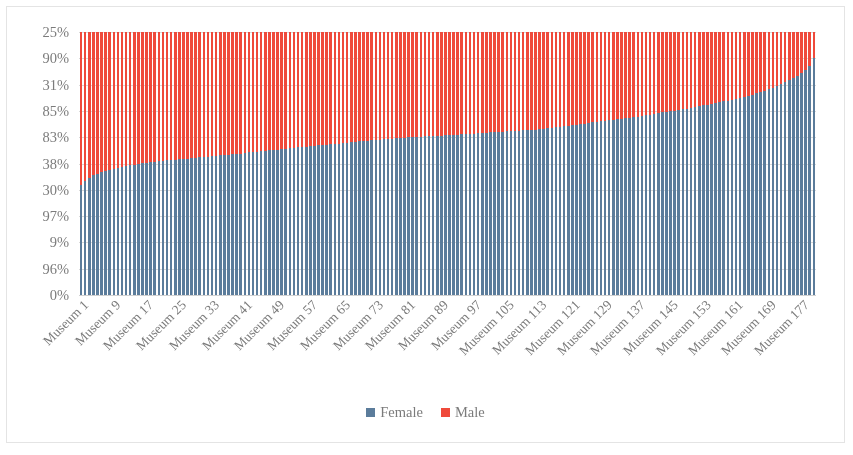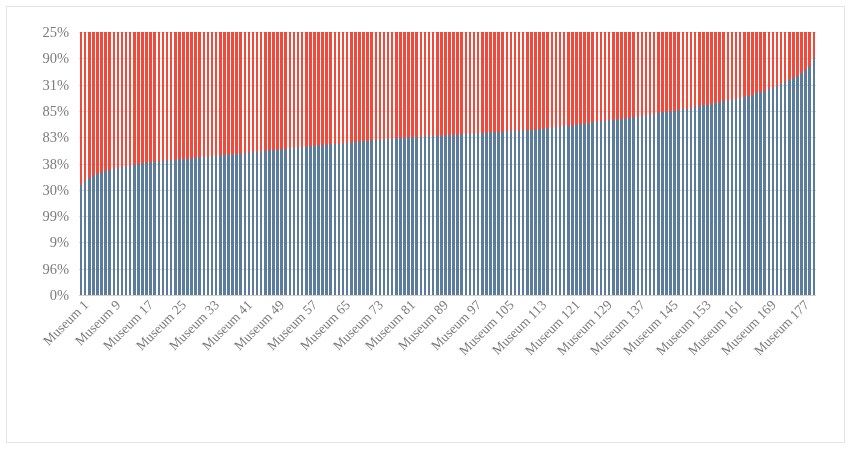--- a/index.html
+++ b/index.html
@@ -156,21 +156,21 @@
 </style>
 </head>
 <body>
 
 <div id="chart-frame">
 
   <div id="y-axis">
       <div class="y-tick" style="top: 263px;">0%</div>
       <div class="y-tick" style="top: 236.7px;">96%</div>
       <div class="y-tick" style="top: 210.4px;">9%</div>
-      <div class="y-tick" style="top: 184.1px;">99%</div>
+      <div class="y-tick" style="top: 184.1px;">97%</div>
       <div class="y-tick" style="top: 157.8px;">30%</div>
       <div class="y-tick" style="top: 131.5px;">38%</div>
       <div class="y-tick" style="top: 105.2px;">83%</div>
       <div class="y-tick" style="top: 78.9px;">85%</div>
       <div class="y-tick" style="top: 52.6px;">31%</div>
       <div class="y-tick" style="top: 26.3px;">90%</div>
       <div class="y-tick" style="top: 0px;">25%</div>
     </div>
 
   <div id="plot-area">
@@ -977,14 +977,24 @@
         <span class="x-tick">Museum 161</span>
       </div>
       <div class="x-tick-wrap" style="left: 689.914px;">
         <span class="x-tick">Museum 169</span>
       </div>
       <div class="x-tick-wrap" style="left: 722.669px;">
         <span class="x-tick">Museum 177</span>
       </div>
     </div>
 
+  <div id="legend">
+      <div class="legend-item">
+        <span class="legend-swatch" style="background: rgb(91, 124, 155);"></span>
+        <span class="legend-label">Female</span>
+      </div>
+      <div class="legend-item">
+        <span class="legend-swatch" style="background: rgb(239, 74, 59);"></span>
+        <span class="legend-label">Male</span>
+      </div>
+    </div>
 
 </div>
 
 </body></html>

